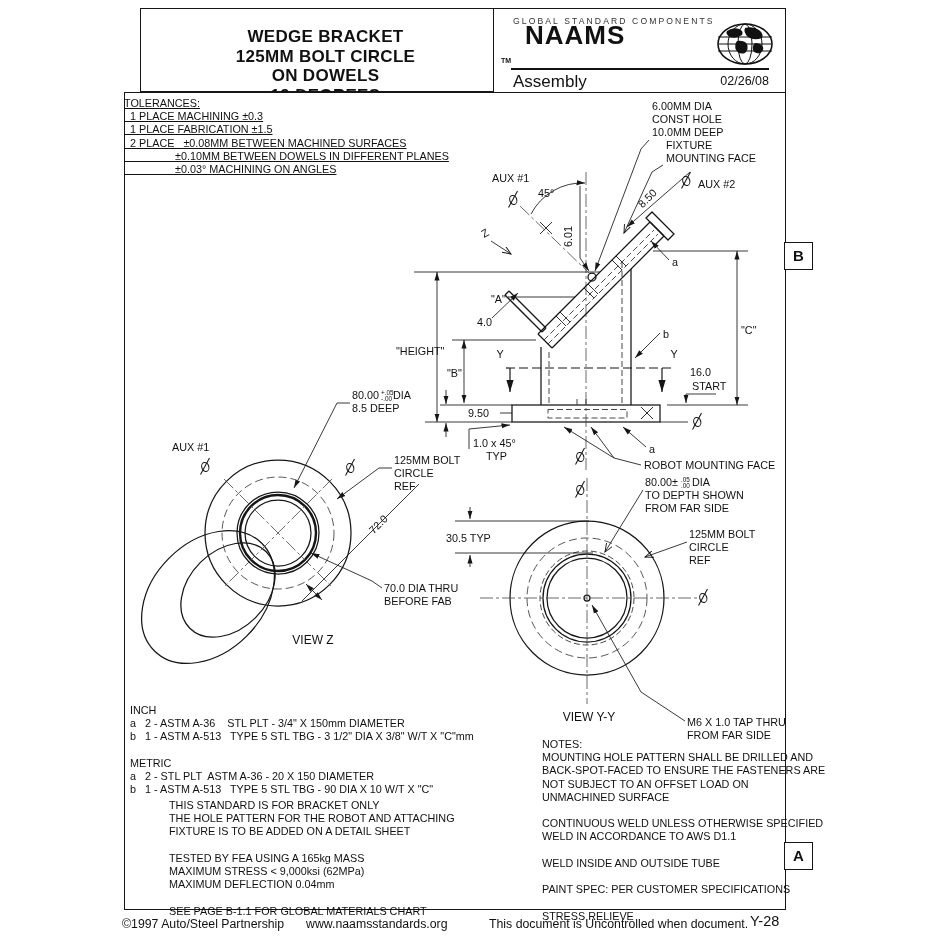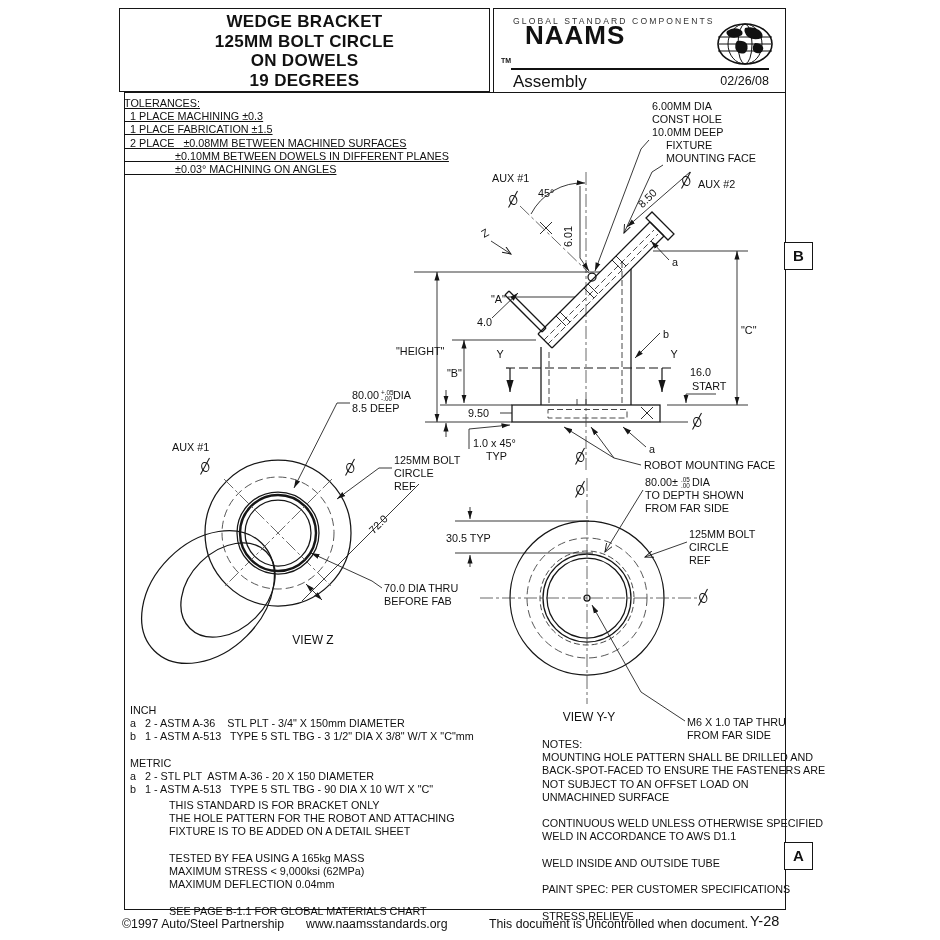--- a/index.html
+++ b/index.html
@@ -1,18 +1,18 @@
 <!DOCTYPE html>
 <html><head>
 <meta charset="utf-8">
 <style>
   html,body{margin:0;padding:0;background:#f6f6f4;}
   .sheet{position:relative;width:940px;height:940px;background:#ffffff;font-family:"Liberation Sans",sans-serif;color:#111;overflow:hidden;}
   .box{position:absolute;border:1.6px solid #161616;background:#fff;box-sizing:border-box;}
-  .title-box{left:119px;top:8px;width:371px;height:84px;text-align:center;padding-top:3px;}
+  .title-box{left:140px;top:8px;width:371px;height:84px;text-align:center;padding-top:18px;}
   .title-line{font-size:17px;font-weight:bold;line-height:19.5px;letter-spacing:.3px;}
   .naams-box{left:493px;top:8px;width:293px;height:107px;}
   .naams-tagline{position:absolute;left:19px;top:7px;font-size:8.6px;letter-spacing:2.1px;color:#333;}
   .naams-name{position:absolute;left:31px;top:11px;font-size:26px;font-weight:bold;letter-spacing:1px;}
   .naams-tm{position:absolute;left:7px;top:48px;font-size:7px;font-weight:bold;}
   .naams-rule{position:absolute;left:17px;top:59px;width:258px;border-top:2.2px solid #111;}
   .naams-sub{position:absolute;left:19px;top:63px;font-size:17px;text-align:center;}
   .naams-date{position:absolute;right:16px;top:65px;font-size:12.5px;}
   .globe{position:absolute;right:10px;top:12px;}
   .content-box{left:124px;top:92px;width:662px;height:818px;}

